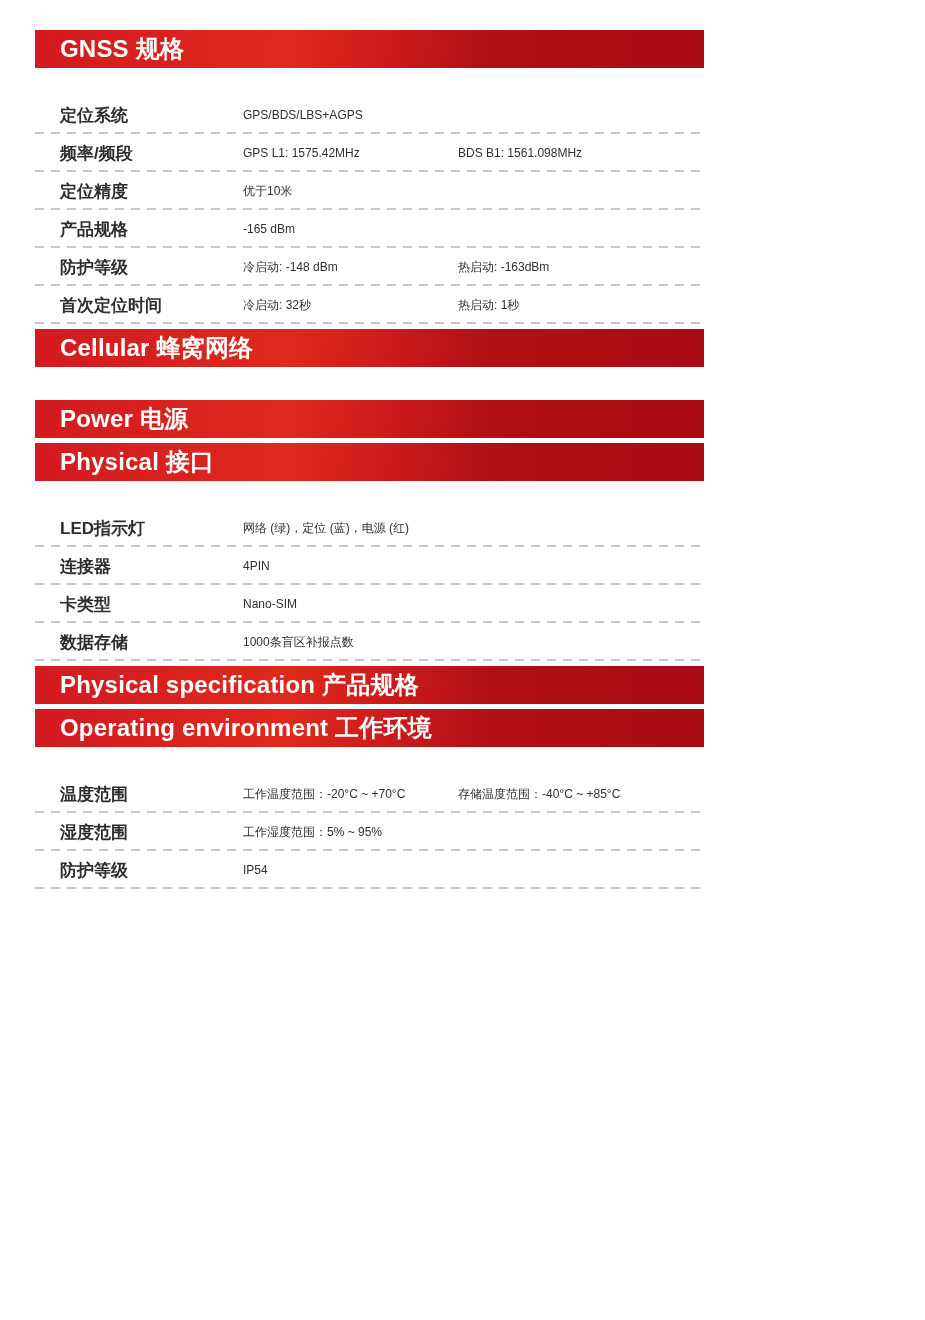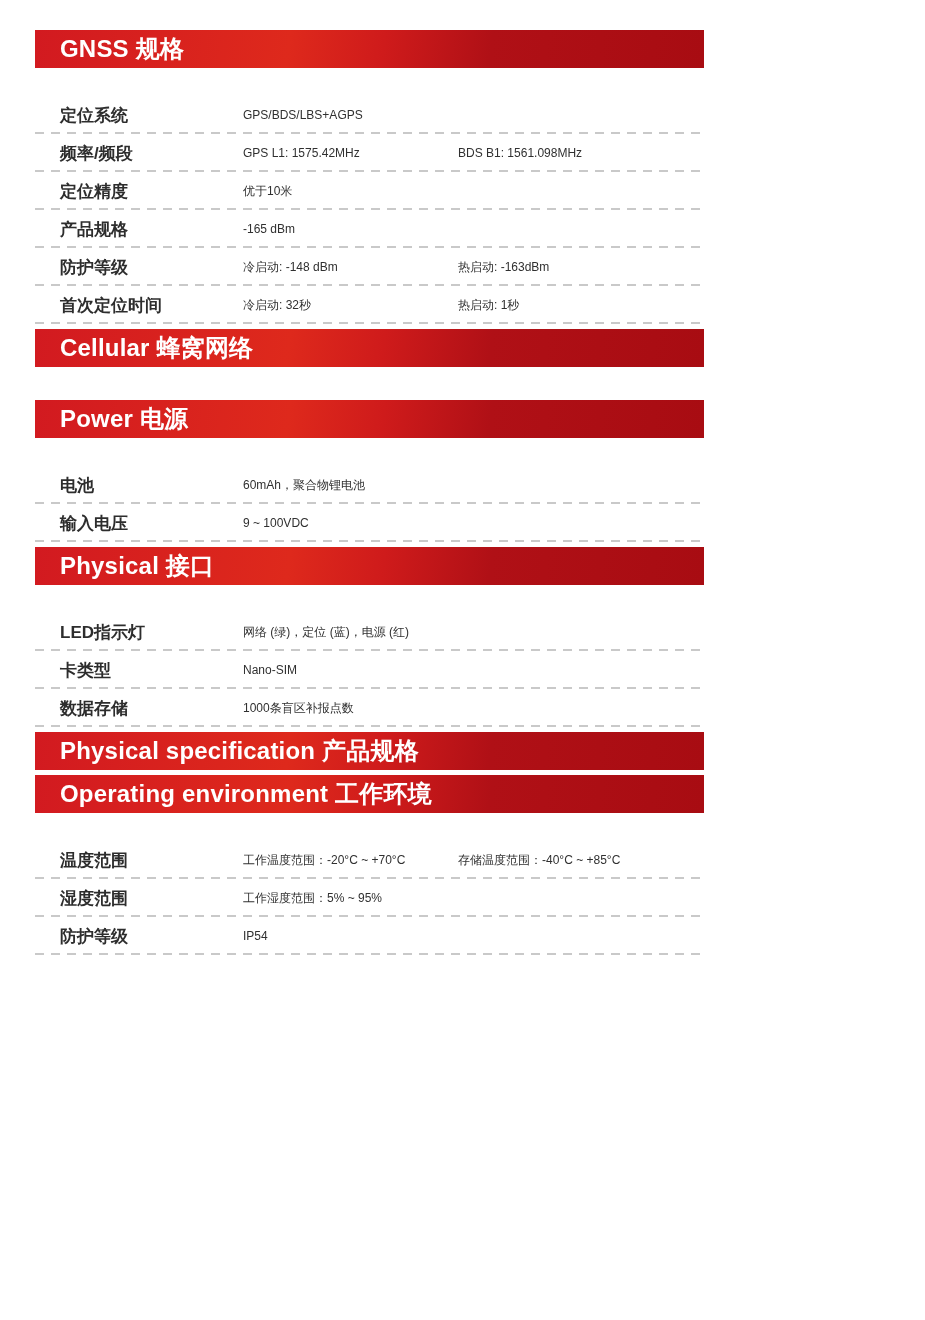--- a/index.html
+++ b/index.html
@@ -145,49 +145,40 @@
     </header>
     <div class="section-body">
 
 </div>
   </section>
 
   <section class="spec-section">
     <header class="banner">
       <h2>Power 电源</h2>
     </header>
-    <div class="section-body">
-  <div class="row">
-    <div class="label">电池</div>
-    <div class="values">
-            <div class="value">60mAh，聚合物锂电池</div>
-          </div>
-  </div>
-
-  <div class="row">
-    <div class="label">输入电压</div>
-    <div class="values">
-            <div class="value">9 ~ 100VDC</div>
-          </div>
-  </div>
-</div>
   </section>
 
   <section class="spec-section">
     <header class="banner">
       <h2>Physical 接口</h2>
     </header>
     <div class="section-body">
   <div class="row">
     <div class="label">LED指示灯</div>
     <div class="values">
             <div class="value">网络 (绿)，定位 (蓝)，电源 (红)</div>
           </div>
   </div>
 
+  <div class="row">
+    <div class="label">连接器</div>
+    <div class="values">
+            <div class="value">4PIN</div>
+          </div>
+  </div>
 
   <div class="row">
     <div class="label">卡类型</div>
     <div class="values">
             <div class="value">Nano-SIM</div>
           </div>
   </div>
 
   <div class="row">
     <div class="label">数据存储</div>

